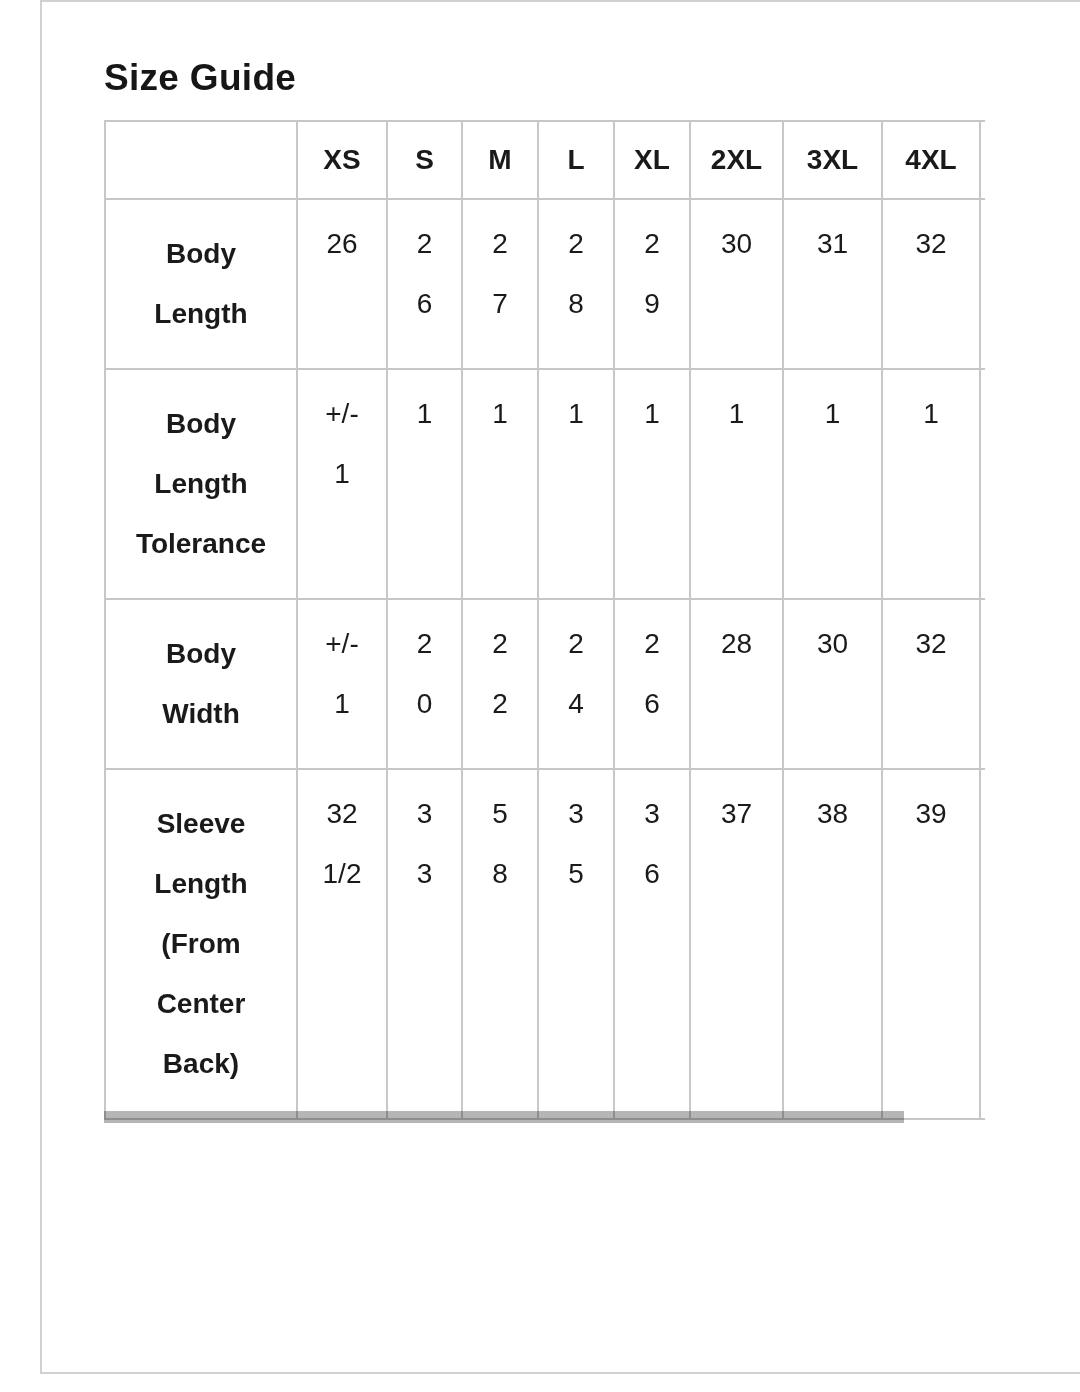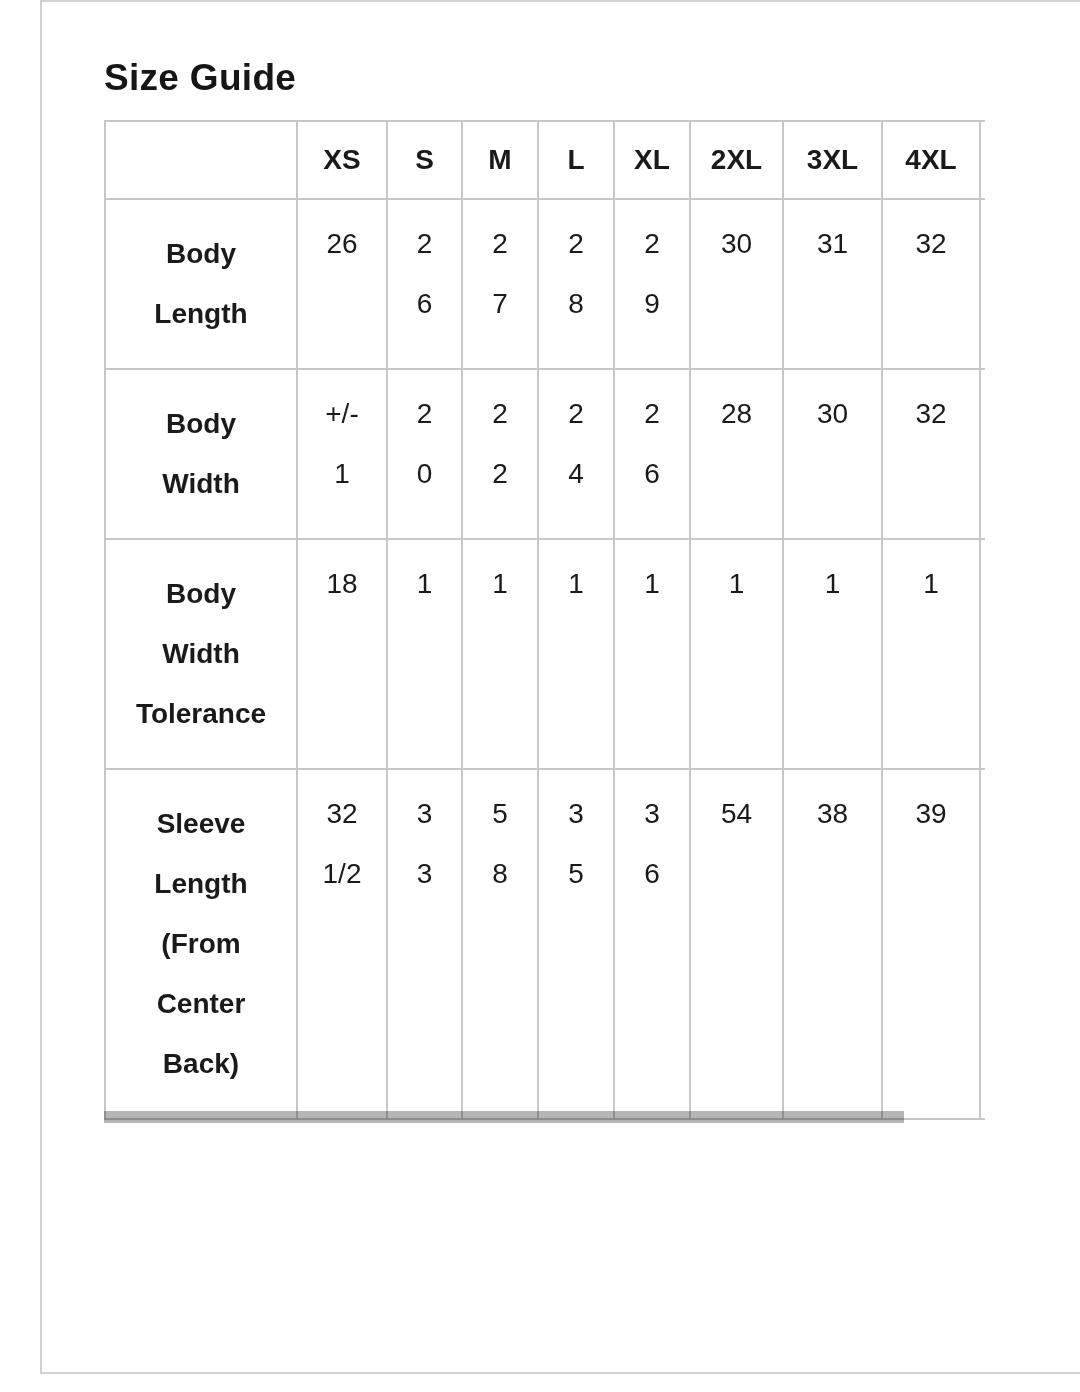--- a/index.html
+++ b/index.html
@@ -120,51 +120,51 @@
             <td>26</td>
             <td>27</td>
             <td>28</td>
             <td>29</td>
             <td>30</td>
             <td>31</td>
             <td>32</td>
             <td class="ghost"></td>
           </tr>
           <tr>
+            <td class="rowhead">Body Length Tolerance</td>
+            <td>+/-1</td>
+            <td>1</td>
+            <td>1</td>
+            <td>1</td>
+            <td>1</td>
+            <td>1</td>
+            <td>1</td>
+            <td>1</td>
+            <td class="ghost"></td>
+          </tr>
+          <tr>
             <td class="rowhead">Body Width</td>
             <td>+/-1</td>
             <td>20</td>
             <td>22</td>
             <td>24</td>
             <td>26</td>
             <td>28</td>
             <td>30</td>
             <td>32</td>
             <td class="ghost"></td>
           </tr>
           <tr>
-            <td class="rowhead">Body Width Tolerance</td>
-            <td>18</td>
-            <td>1</td>
-            <td>1</td>
-            <td>1</td>
-            <td>1</td>
-            <td>1</td>
-            <td>1</td>
-            <td>1</td>
-            <td class="ghost"></td>
-          </tr>
-          <tr>
             <td class="rowhead">Sleeve Length (From Center Back)</td>
             <td>32 1/2</td>
             <td>33</td>
             <td>58</td>
             <td>35</td>
             <td>36</td>
-            <td>54</td>
+            <td>37</td>
             <td>38</td>
             <td>39</td>
             <td class="ghost"></td>
           </tr>
         </tbody>
       </table>
     </div>
 
     <div class="hscroll">
       <div class="thumb"></div>

